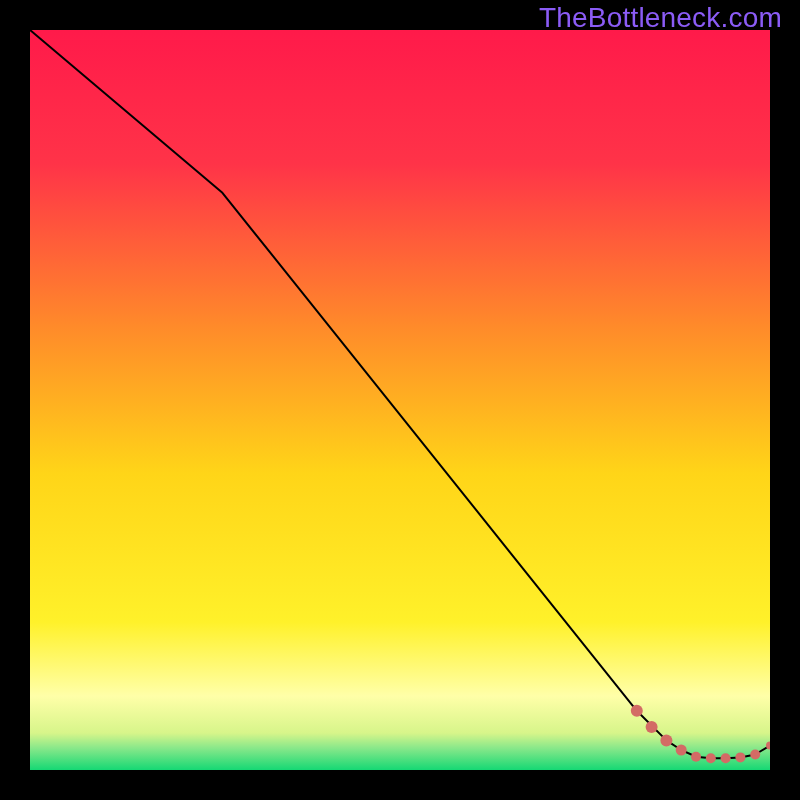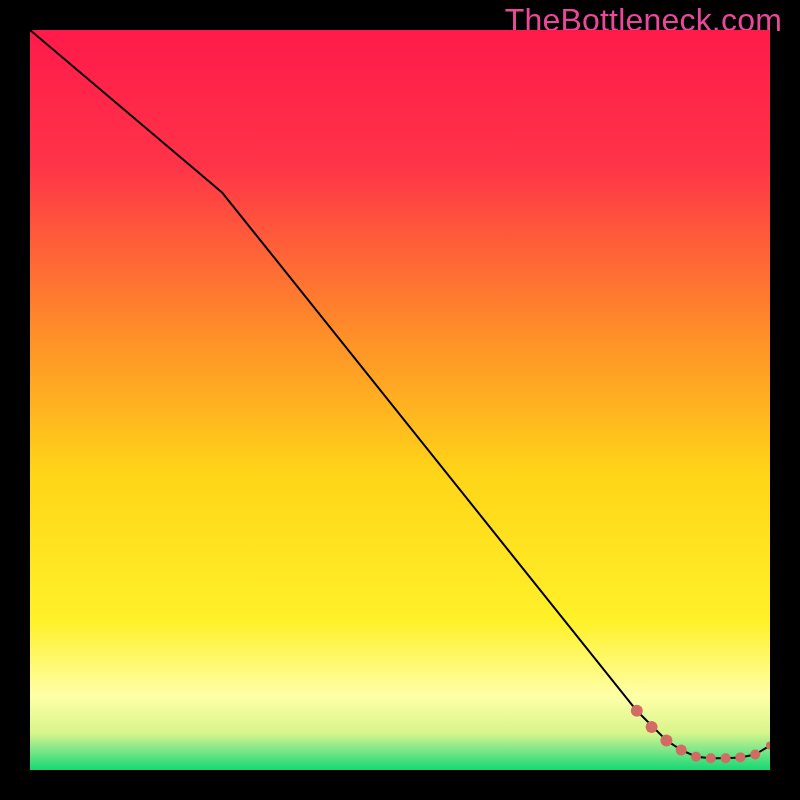--- a/index.html
+++ b/index.html
@@ -14,22 +14,22 @@
   .frame {
     position: relative;
     width: 800px;
     height: 800px;
     background: #000;
   }
   .watermark {
     position: absolute;
     top: 2px;
     right: 18px;
-    color: #ec4899;
-    font-size: 32px;
+    color: #8b5cf6;
+    font-size: 28px;
     letter-spacing: 0.2px;
     font-weight: 400;
   }
   .plot {
     position: absolute;
     top: 30px;
     left: 30px;
     width: 740px;
     height: 740px;
   }

